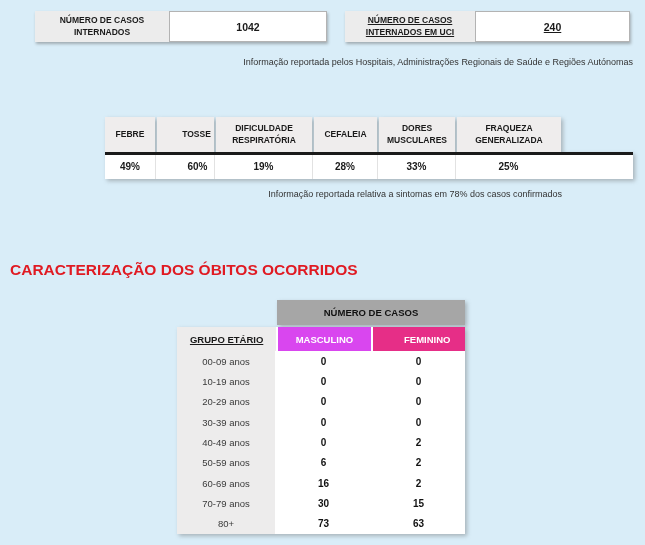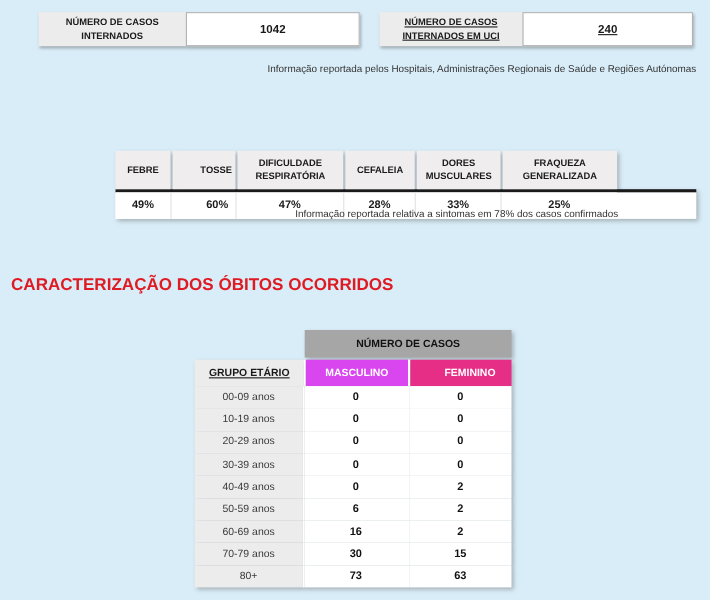--- a/index.html
+++ b/index.html
@@ -40,21 +40,20 @@
 
   
   .note { position:absolute; font-size:9px; color:#333; white-space:nowrap; }
   .note.hospitals { top:57px;  right:12px; }
   .note.symptoms  { top:189px; right:83px; }
 
   
   .symptoms-table {
     position:absolute; left:105px; top:117px; width:528px;
     filter:drop-shadow(2px 2.5px 2px rgba(90,90,90,.4));
-    margin-top:20px;
   }
   .sym-head-row { display:flex; gap:2px; }
   .sym-head-cell {
     background:#efeded; height:35px;
     display:flex; align-items:center; justify-content:center;
     text-align:center; font-weight:bold; font-size:8.5px; line-height:1.35;
     padding:0 3px;
   }
   .sym-divider { height:2.5px; background:#1a1a1a; width:100%; }
   .sym-value-row { display:flex; background:#fff; }
@@ -66,21 +65,21 @@
   }
   .sym-value-cell:first-child { border-left:none; }
   .c0 { width:50px; } .c1 { width:57px;padding-left:25px; } .c2 { width:96px; }
   .c3 { width:63px; } .c4 { width:76px; } .c5 { width:104px; }
   .sym-value-row .c1 { width:59px; } .sym-value-row .c2 { width:98px; }
   .sym-value-row .c3 { width:65px; } .sym-value-row .c4 { width:78px; }
   .sym-value-row .c5 { width:106px; }
 
   
   .deaths-title {
-    position:absolute; left:10px; top:251px;
+    position:absolute; left:10px; top:261px;
     font-weight:bold; font-size:15.5px; color:#e01a22;
     white-space:nowrap;
   }
   .deaths-table {
     position:absolute; left:177px; top:300px; width:288px;
     filter:drop-shadow(2px 2px 2px rgba(90,90,90,.4));
   }
   .dt-top-row { display:flex; height:25px; margin-bottom:2px; }
   .dt-corner { width:100px; background:transparent; }
   .dt-group-header {
@@ -134,21 +133,21 @@
     <div class="sym-head-cell c1">TOSSE</div>
     <div class="sym-head-cell c2">DIFICULDADE RESPIRATÓRIA</div>
     <div class="sym-head-cell c3">CEFALEIA</div>
     <div class="sym-head-cell c4">DORES MUSCULARES</div>
     <div class="sym-head-cell c5">FRAQUEZA GENERALIZADA</div>
   </div>
   <div class="sym-divider"></div>
   <div class="sym-value-row">
     <div class="sym-value-cell c0">49%</div>
     <div class="sym-value-cell c1">60%</div>
-    <div class="sym-value-cell c2">47%</div>
+    <div class="sym-value-cell c2">19%</div>
     <div class="sym-value-cell c3">28%</div>
     <div class="sym-value-cell c4">33%</div>
     <div class="sym-value-cell c5">25%</div>
   </div>
 </div>
 
 <div class="note symptoms">Informação reportada relativa a sintomas em 78% dos casos confirmados</div>
 
 <div class="deaths-title">CARACTERIZAÇÃO DOS ÓBITOS OCORRIDOS</div>
 

